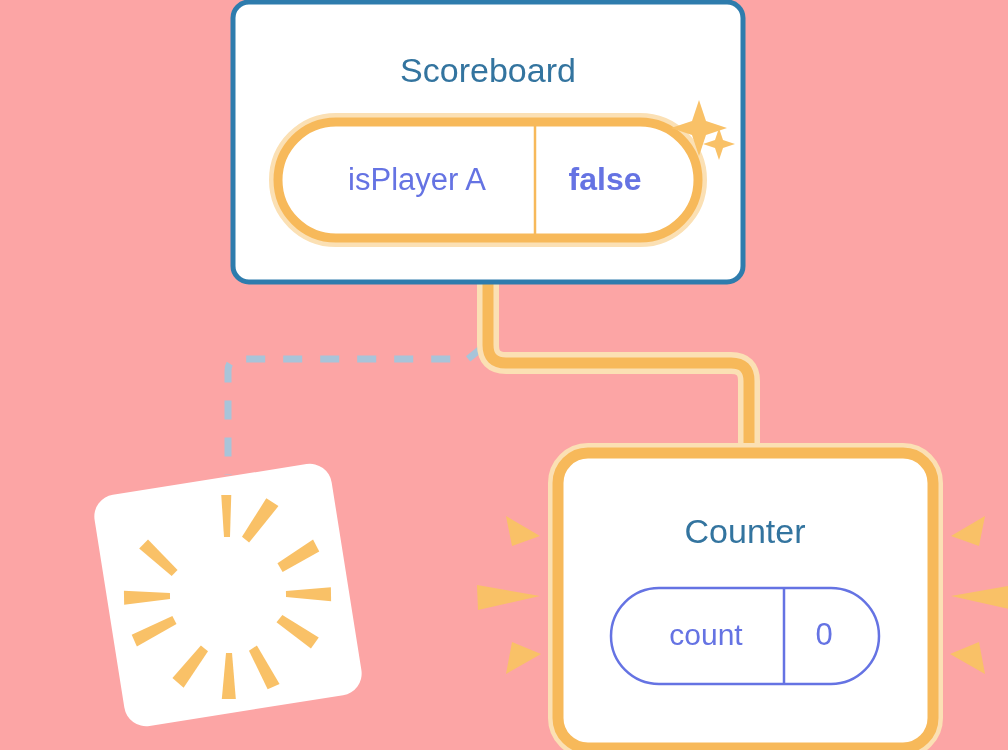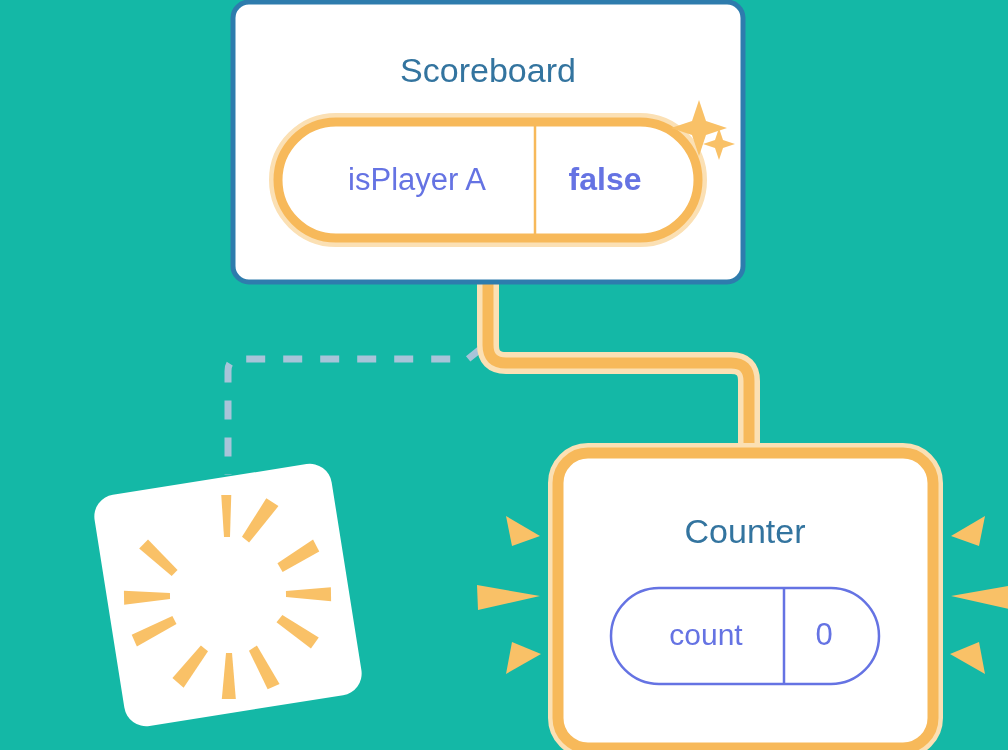--- a/index.html
+++ b/index.html
@@ -10,21 +10,21 @@
     width: 1008px;
     height: 750px;
     overflow: hidden;
     font-family: "Liberation Sans", sans-serif;
     background: #4d6670;
   }
   #stage {
     position: relative;
     width: 1008px;
     height: 750px;
-    background: #14b8a6;
+    background: #fca5a5;
   }
   #stage svg.layer {
     position: absolute;
     left: 0;
     top: 0;
     width: 1008px;
     height: 750px;
   }
   .card-title {
     font-size: 34px;

